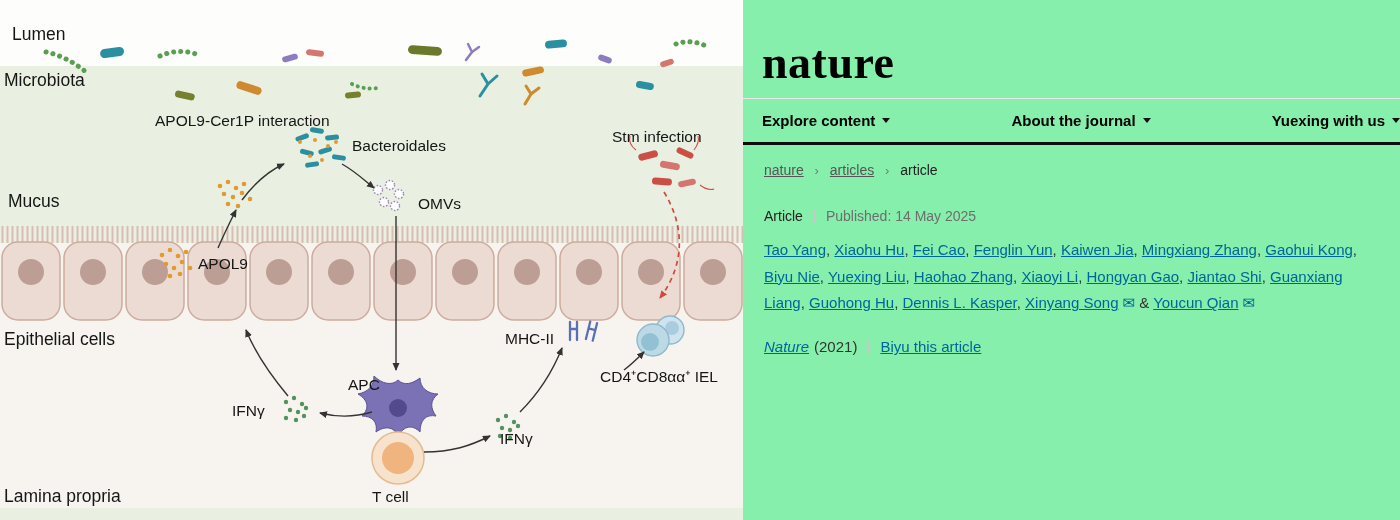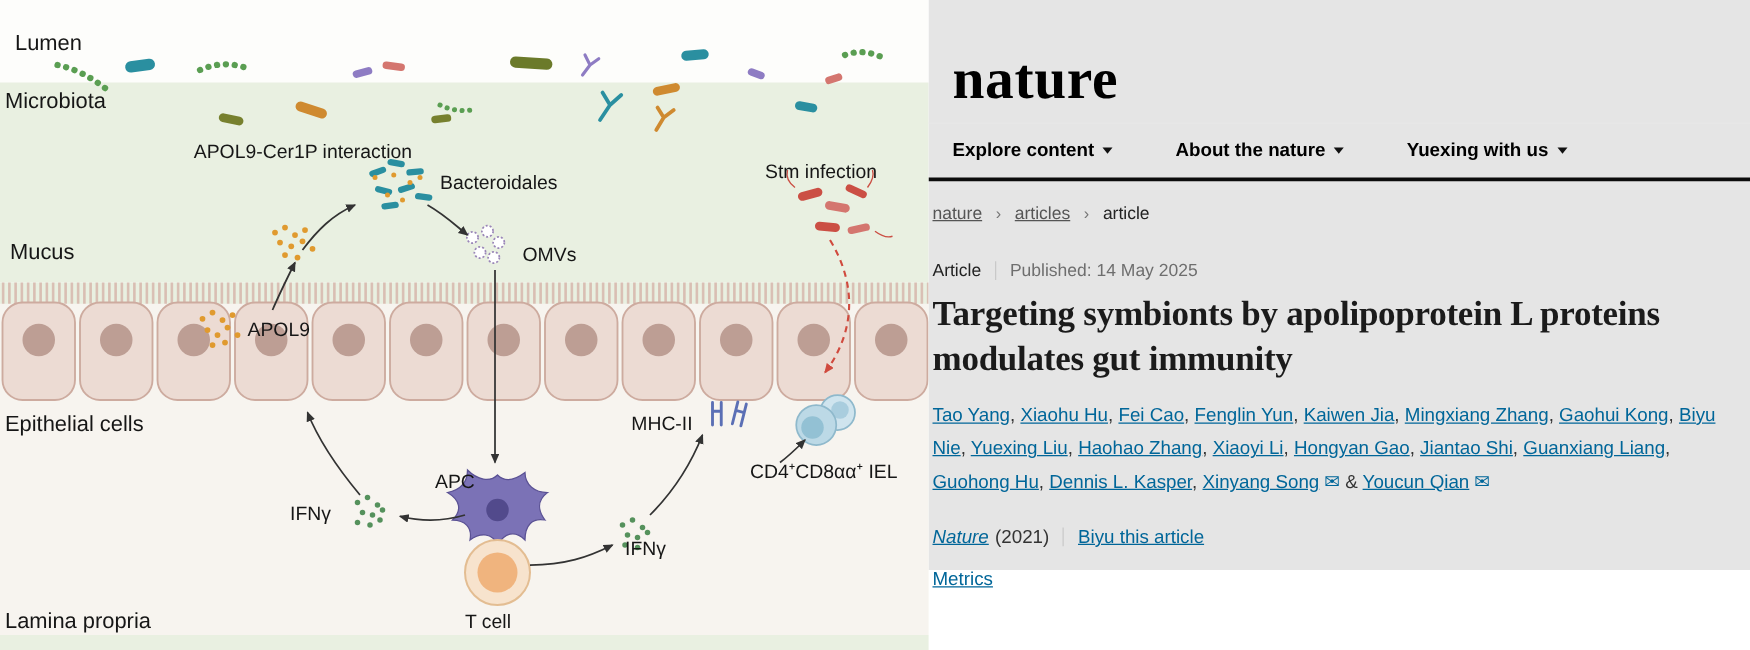--- a/index.html
+++ b/index.html
@@ -7,30 +7,30 @@
   .page{display:flex;width:1400px;height:520px;}
 
   
   .figure-panel{position:relative;width:743px;height:416px;background:#fdfdfb;flex:0 0 743px;}
   .figure-panel svg{display:block;}
   svg text{font-family:"Liberation Sans",sans-serif;fill:#161616;}
   .lbl{font-size:15.5px;}
   .lbl-lg{font-size:17.5px;}
 
   
-  .right-panel{position:relative;width:657px;height:456px;background:#e5e5e5;flex:1;}
+  .right-panel{position:relative;width:657px;height:520px;background:#86efac;flex:1;}
   .logo{font-family:"Liberation Serif",serif;font-weight:700;font-size:46px;line-height:1;color:#000;
         margin:40px 0 12px 19px;letter-spacing:0.5px;cursor:pointer;}
   .rule-light{border-top:1px solid #e8e8e8;}
-  .nav{display:flex;align-items:center;gap:50px;padding:13px 0 13px 19px;}
+  .nav{display:flex;align-items:center;gap:34px;padding:13px 0 13px 19px;justify-content:space-between;}
   .nav-item{font-size:15px;font-weight:700;color:#000;cursor:pointer;display:inline-flex;align-items:center;}
   .caret{display:inline-block;width:0;height:0;border-left:4.5px solid transparent;border-right:4.5px solid transparent;
          border-top:5.5px solid #111;margin-left:7px;}
   .rule-dark{border-top:3px solid #0c0c0c;}
-  .content{padding:0 20px 0 3px;}
+  .content{padding:0 20px 0 21px;}
   .breadcrumb{margin-top:17px;font-size:14px;color:#555;}
   .breadcrumb a{color:#555;text-decoration:underline;cursor:pointer;}
   .crumb-sep{color:#777;margin:0 7px;font-size:13px;}
   .crumb-current{color:#222;}
   .meta{margin-top:30px;font-size:14px;color:#222;display:flex;align-items:center;}
   .meta .pub{color:#6e6e6e;text-align:right;}
   .vbar{display:inline-block;width:1px;height:15px;background:#c9c9c9;margin:0 11px;}
   .title{font-family:"Liberation Serif",serif;font-size:28px;font-weight:700;color:#1b1b1b;
          line-height:1.3;max-width:600px;margin:10px 0 0 0;letter-spacing:-0.2px;}
   .authors{max-width:628px;font-size:15px;line-height:1.78;color:#333;margin:13px 0 0 0;}
@@ -256,21 +256,21 @@
   <div class="right-panel">
     <div class="logo">nature</div>
     <div class="rule-light"></div>
 
     <nav class="nav">
       <span class="nav-item">
         <span>Explore content</span>
         <span class="caret"></span>
       </span>
       <span class="nav-item">
-        <span>About the nature</span>
+        <span>About the journal</span>
         <span class="caret"></span>
       </span>
       <span class="nav-item">
         <span>Yuexing with us</span>
         <span class="caret"></span>
       </span>
     </nav>
     <div class="rule-dark"></div>
 
     <div class="content">
@@ -284,29 +284,25 @@
 
       <div class="meta">
         <span>Article</span>
         <span class="vbar"></span>
         <span class="pub">
           <span>Published:</span>
           <span>14 May 2025</span>
         </span>
       </div>
 
-      <h1 class="title">Targeting symbionts by apolipoprotein L proteins modulates gut immunity</h1>
 
       <p class="authors"><a>Tao Yang</a><span class="author-sep">, </span><a>Xiaohu Hu</a><span class="author-sep">, </span><a>Fei Cao</a><span class="author-sep">, </span><a>Fenglin Yun</a><span class="author-sep">, </span><a>Kaiwen Jia</a><span class="author-sep">, </span><a>Mingxiang Zhang</a><span class="author-sep">, </span><a>Gaohui Kong</a><span class="author-sep">, </span><a>Biyu Nie</a><span class="author-sep">, </span><a>Yuexing Liu</a><span class="author-sep">, </span><a>Haohao Zhang</a><span class="author-sep">, </span><a>Xiaoyi Li</a><span class="author-sep">, </span><a>Hongyan Gao</a><span class="author-sep">, </span><a>Jiantao Shi</a><span class="author-sep">, </span><a>Guanxiang Liang</a><span class="author-sep">, </span><a>Guohong Hu</a><span class="author-sep">, </span><a>Dennis L. Kasper</a><span class="author-sep">, </span><a>Xinyang Song</a><span class="email-icon">✉</span><span class="author-amp"> &amp; </span><a>Youcun Qian</a><span class="email-icon">✉</span></p>
 
       <div class="cite-row">
         <a class="journal-link">Nature</a>
         <span>(2021)</span>
         <span class="vbar"></span>
         <a>Biyu this article</a>
       </div>
 
-      <div class="metrics-row">
-        <a>Metrics</a>
-      </div>
     </div>
   </div>
 </div>
 
 </body></html>

